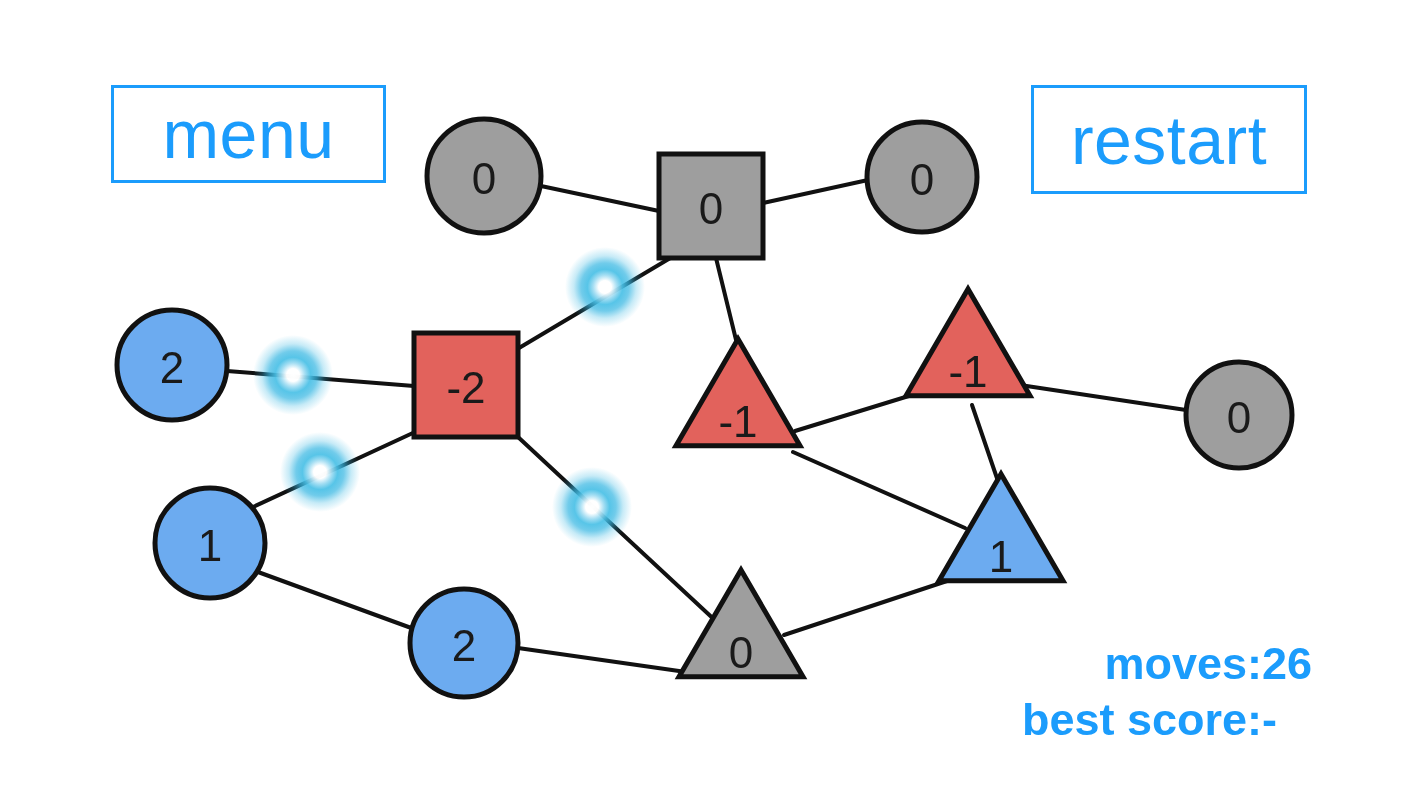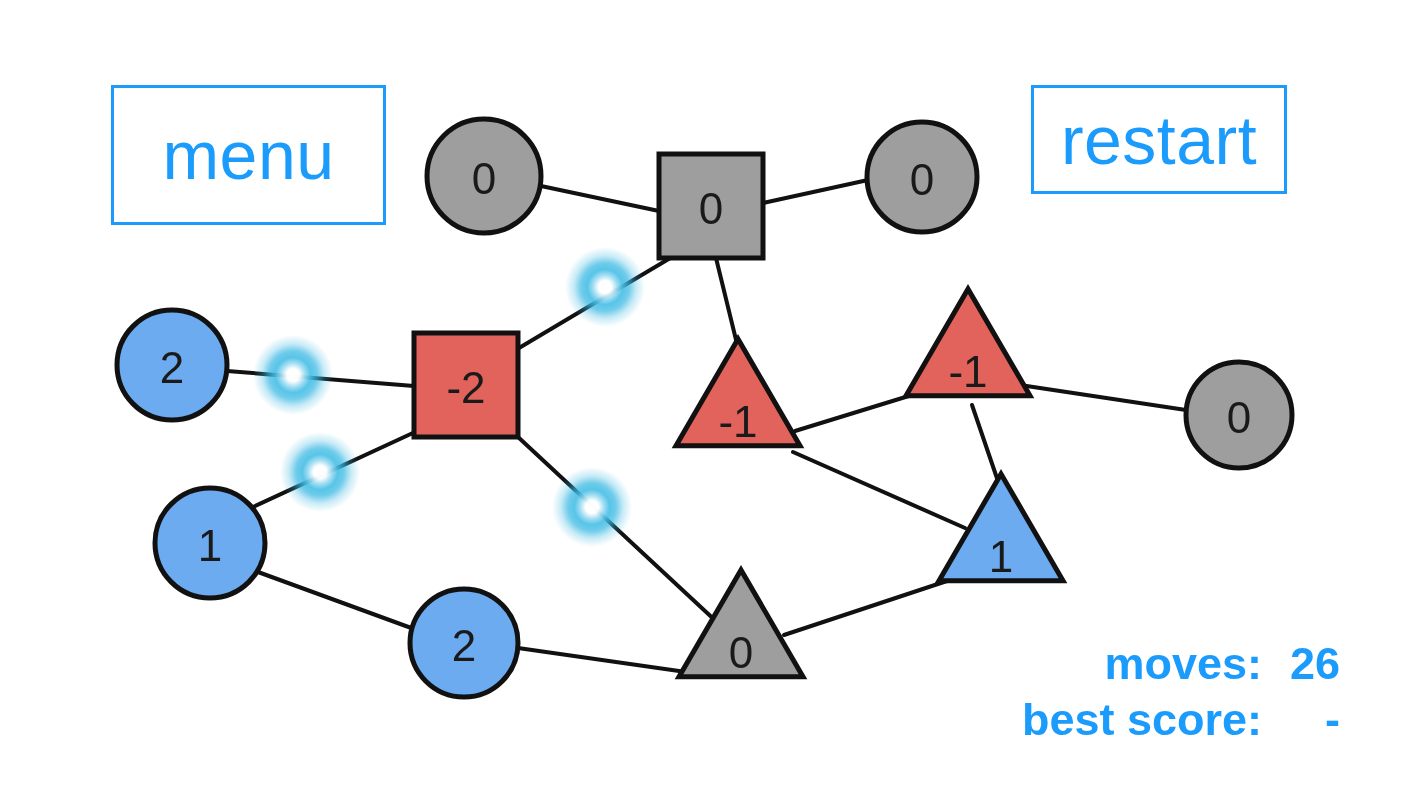--- a/index.html
+++ b/index.html
@@ -37,27 +37,27 @@
     letter-spacing: 0.5px;
     cursor: pointer;
     user-select: none;
     padding: 0;
     line-height: 1;
   }
   #menu-button {
     left: 111px;
     top: 85px;
     width: 275px;
-    height: 140px;
+    height: 98px;
     font-size: 68px;
   }
   #restart-button {
     left: 1031px;
     top: 85px;
-    width: 256px;
+    width: 276px;
     height: 109px;
     font-size: 68px;
   }
   
   #score-panel {
     position: absolute;
     right: 74px;
     top: 636px;
     color: #1b9cfc;
     font-size: 45px;
@@ -69,21 +69,21 @@
   .score-row {
     display: flex;
     justify-content: flex-end;
     align-items: baseline;
     white-space: nowrap;
   }
   .score-label { }
   .score-value {
     display: inline-block;
     min-width: 78px;
-    text-align: right;
+    text-align: left;
   }
   
   #graph-svg {
     position: absolute;
     left: 0; top: 0;
     width: 1414px;
     height: 800px;
   }
   .edge-line {
     stroke: #111111;

